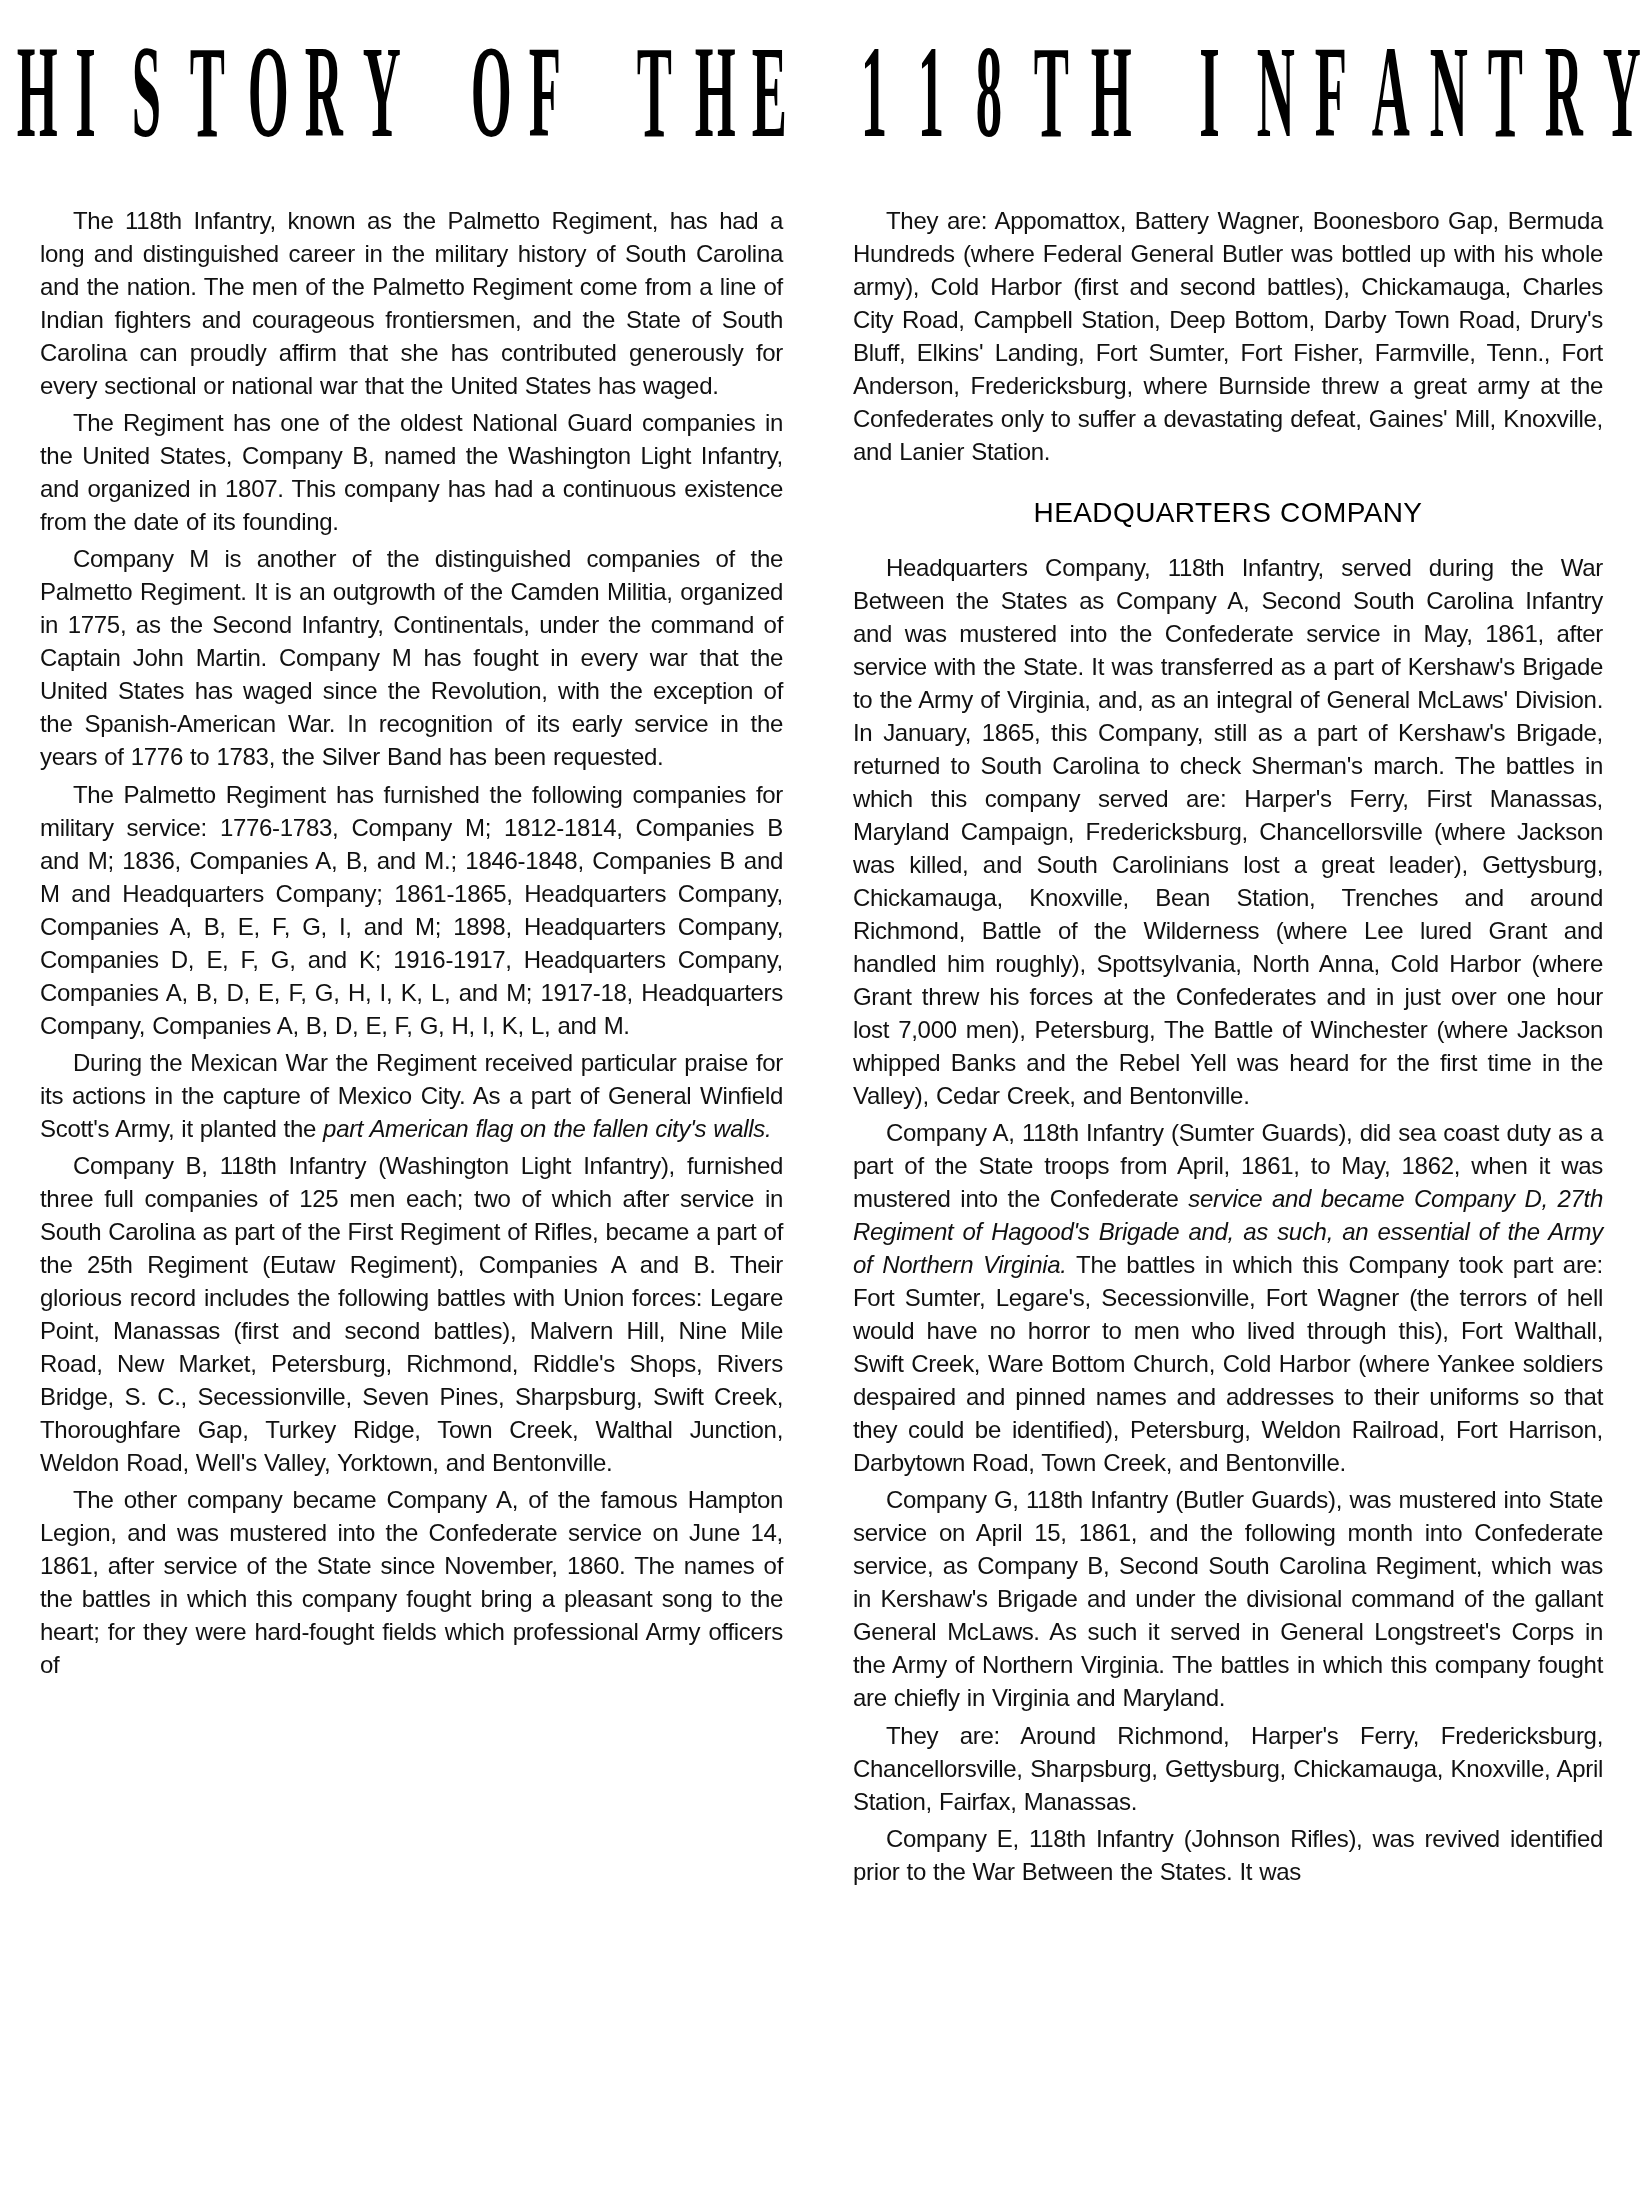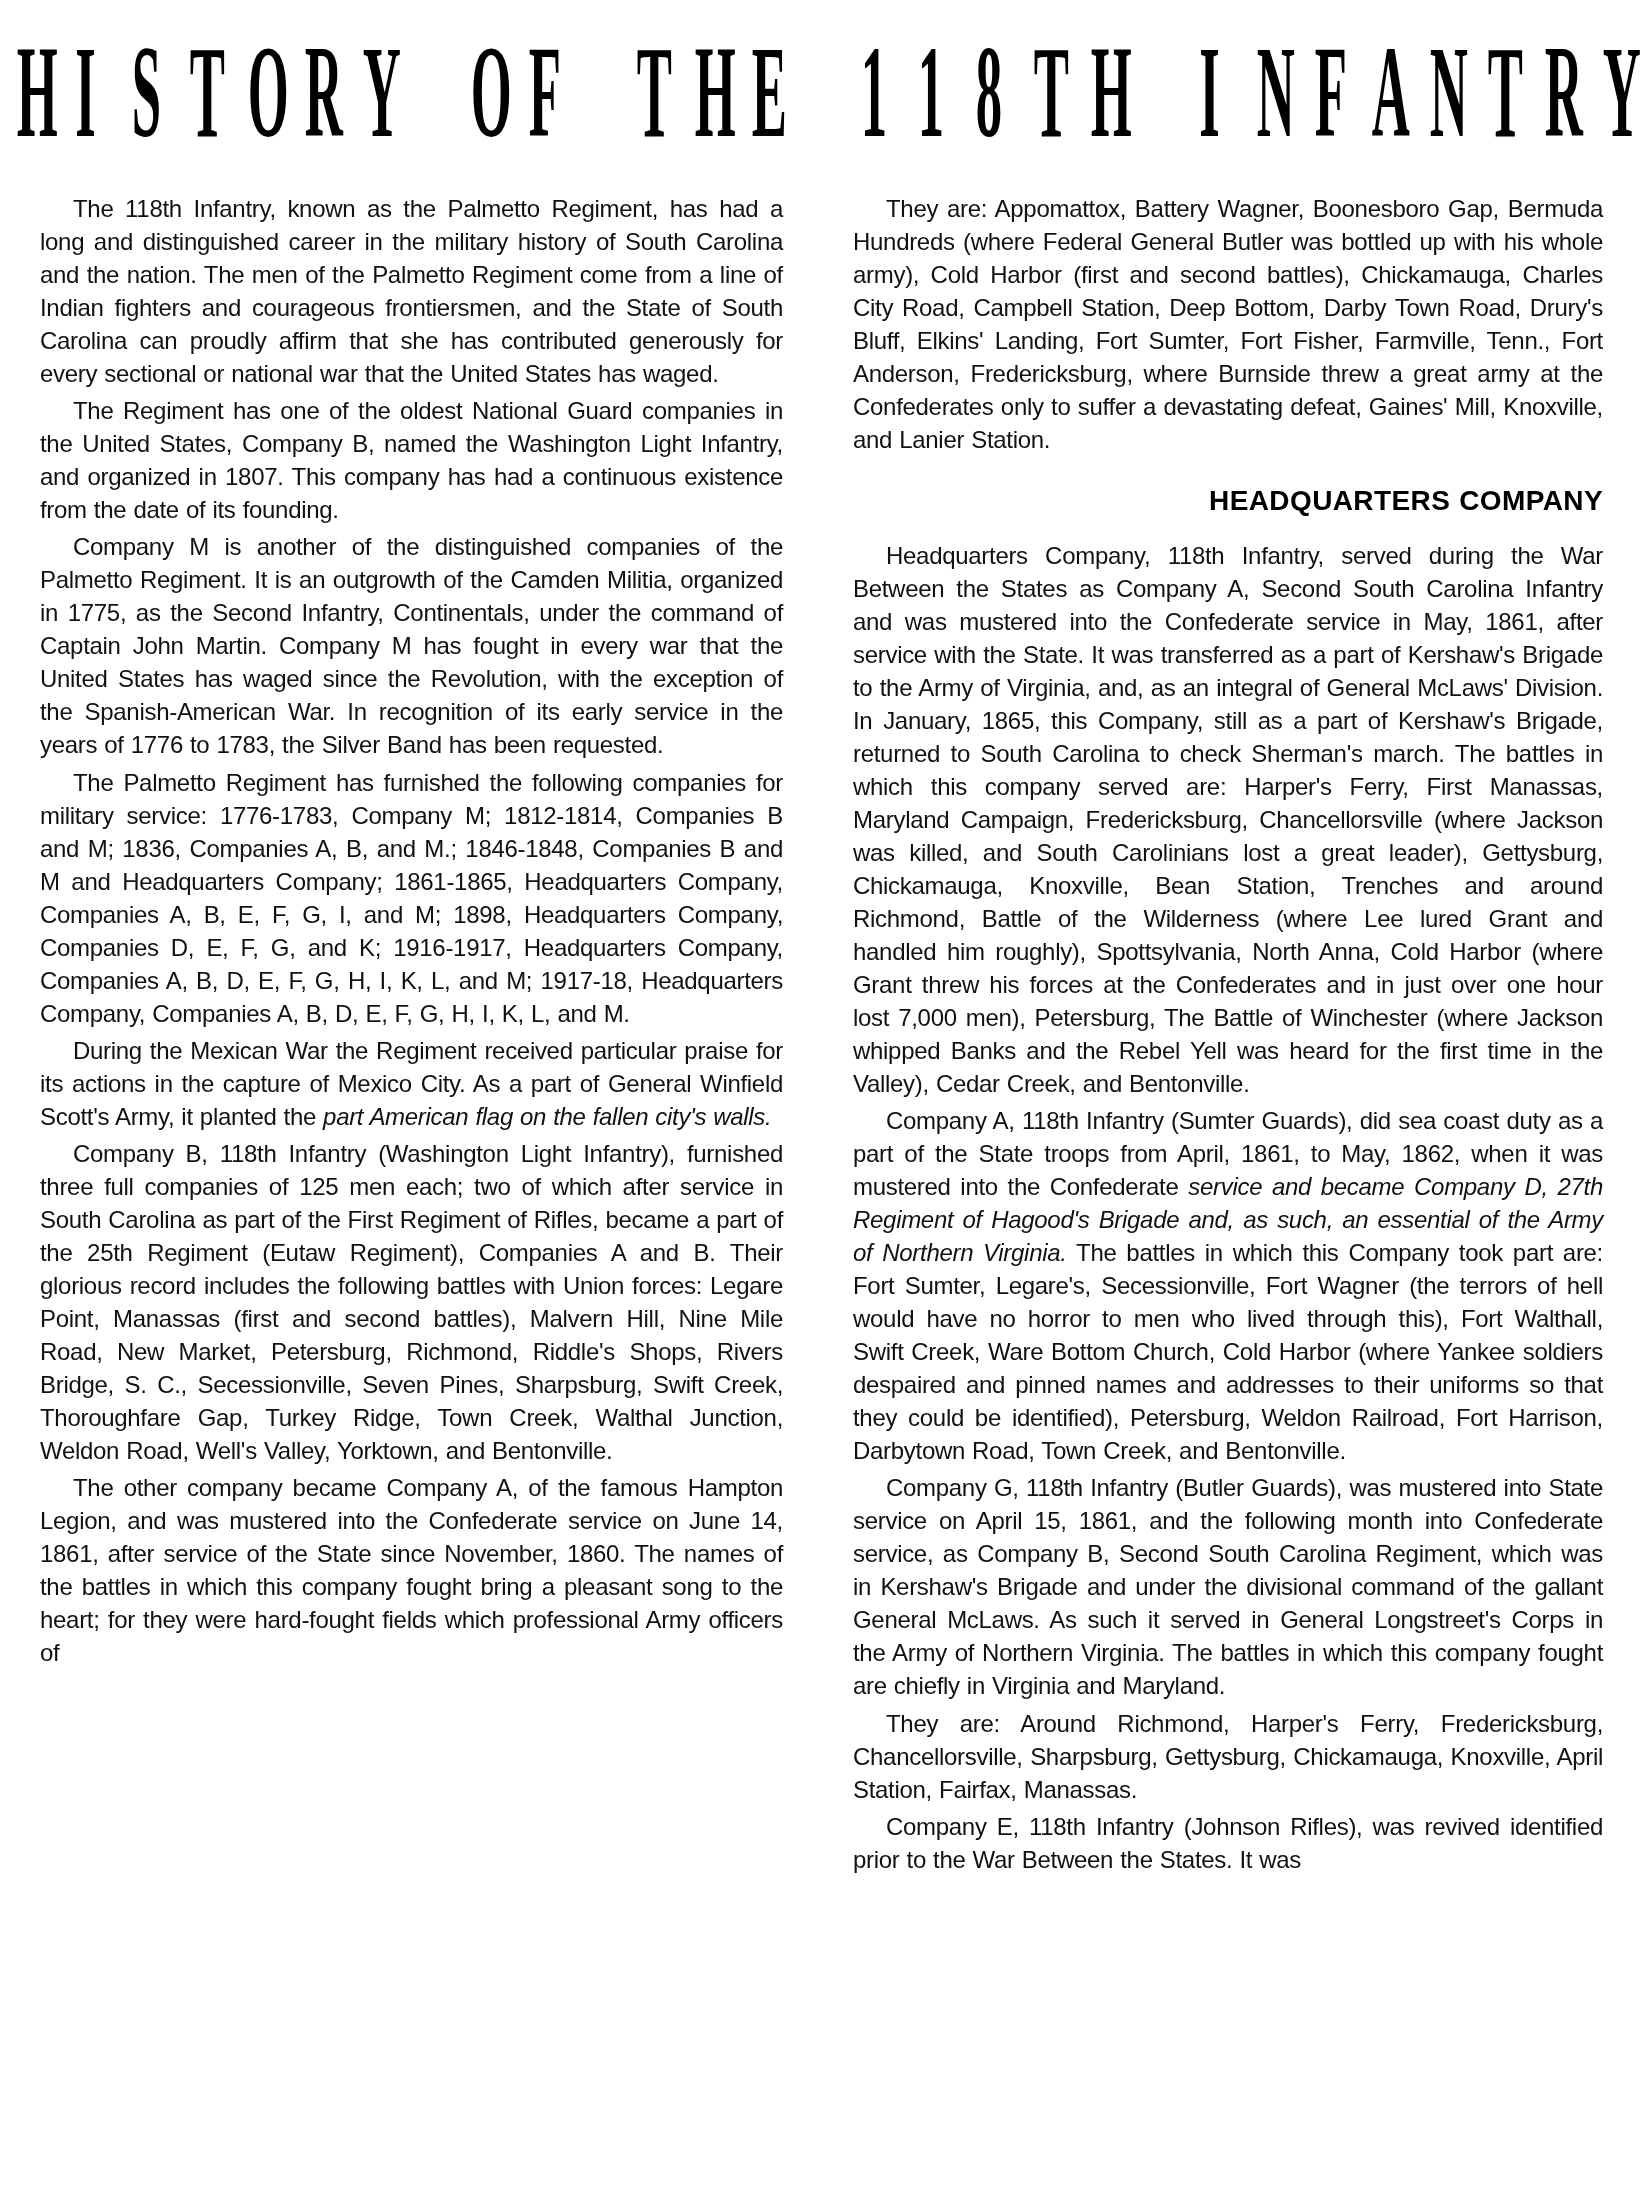--- a/index.html
+++ b/index.html
@@ -42,45 +42,45 @@
     transform-origin: bottom center;
     width: 35px;
     text-align: center;
   }
   .title-gap {
     display: inline-block;
     width: 28px;
   }
   .column {
     position: absolute;
-    top: 192px;
+    top: 204px;
     font-size: 24px;
     line-height: 33px;
     text-align: justify;
     letter-spacing: -0.3px;
     word-spacing: 0.7px;
   }
   .col-left {
     left: 40px;
     width: 743px;
   }
   .col-right {
     left: 853px;
     width: 750px;
   }
   .para {
     margin: 0 0 4.2px 0;
     text-indent: 33px;
   }
   .para .it { font-style: italic; }
   .heading {
-    text-align: right;
+    text-align: center;
     font-size: 28px;
     line-height: 34px;
-    font-weight: bold;
+    font-weight: normal;
     letter-spacing: 0.4px;
     margin: 28px 0 18.4px 0;
     text-indent: 0;
     color: #000;
   }
   .col-left .heading { margin-top: 25.5px; }
   .col-right .heading { margin-top: 28px; margin-bottom: 21px; }
 </style>
 </head>
 <body>

